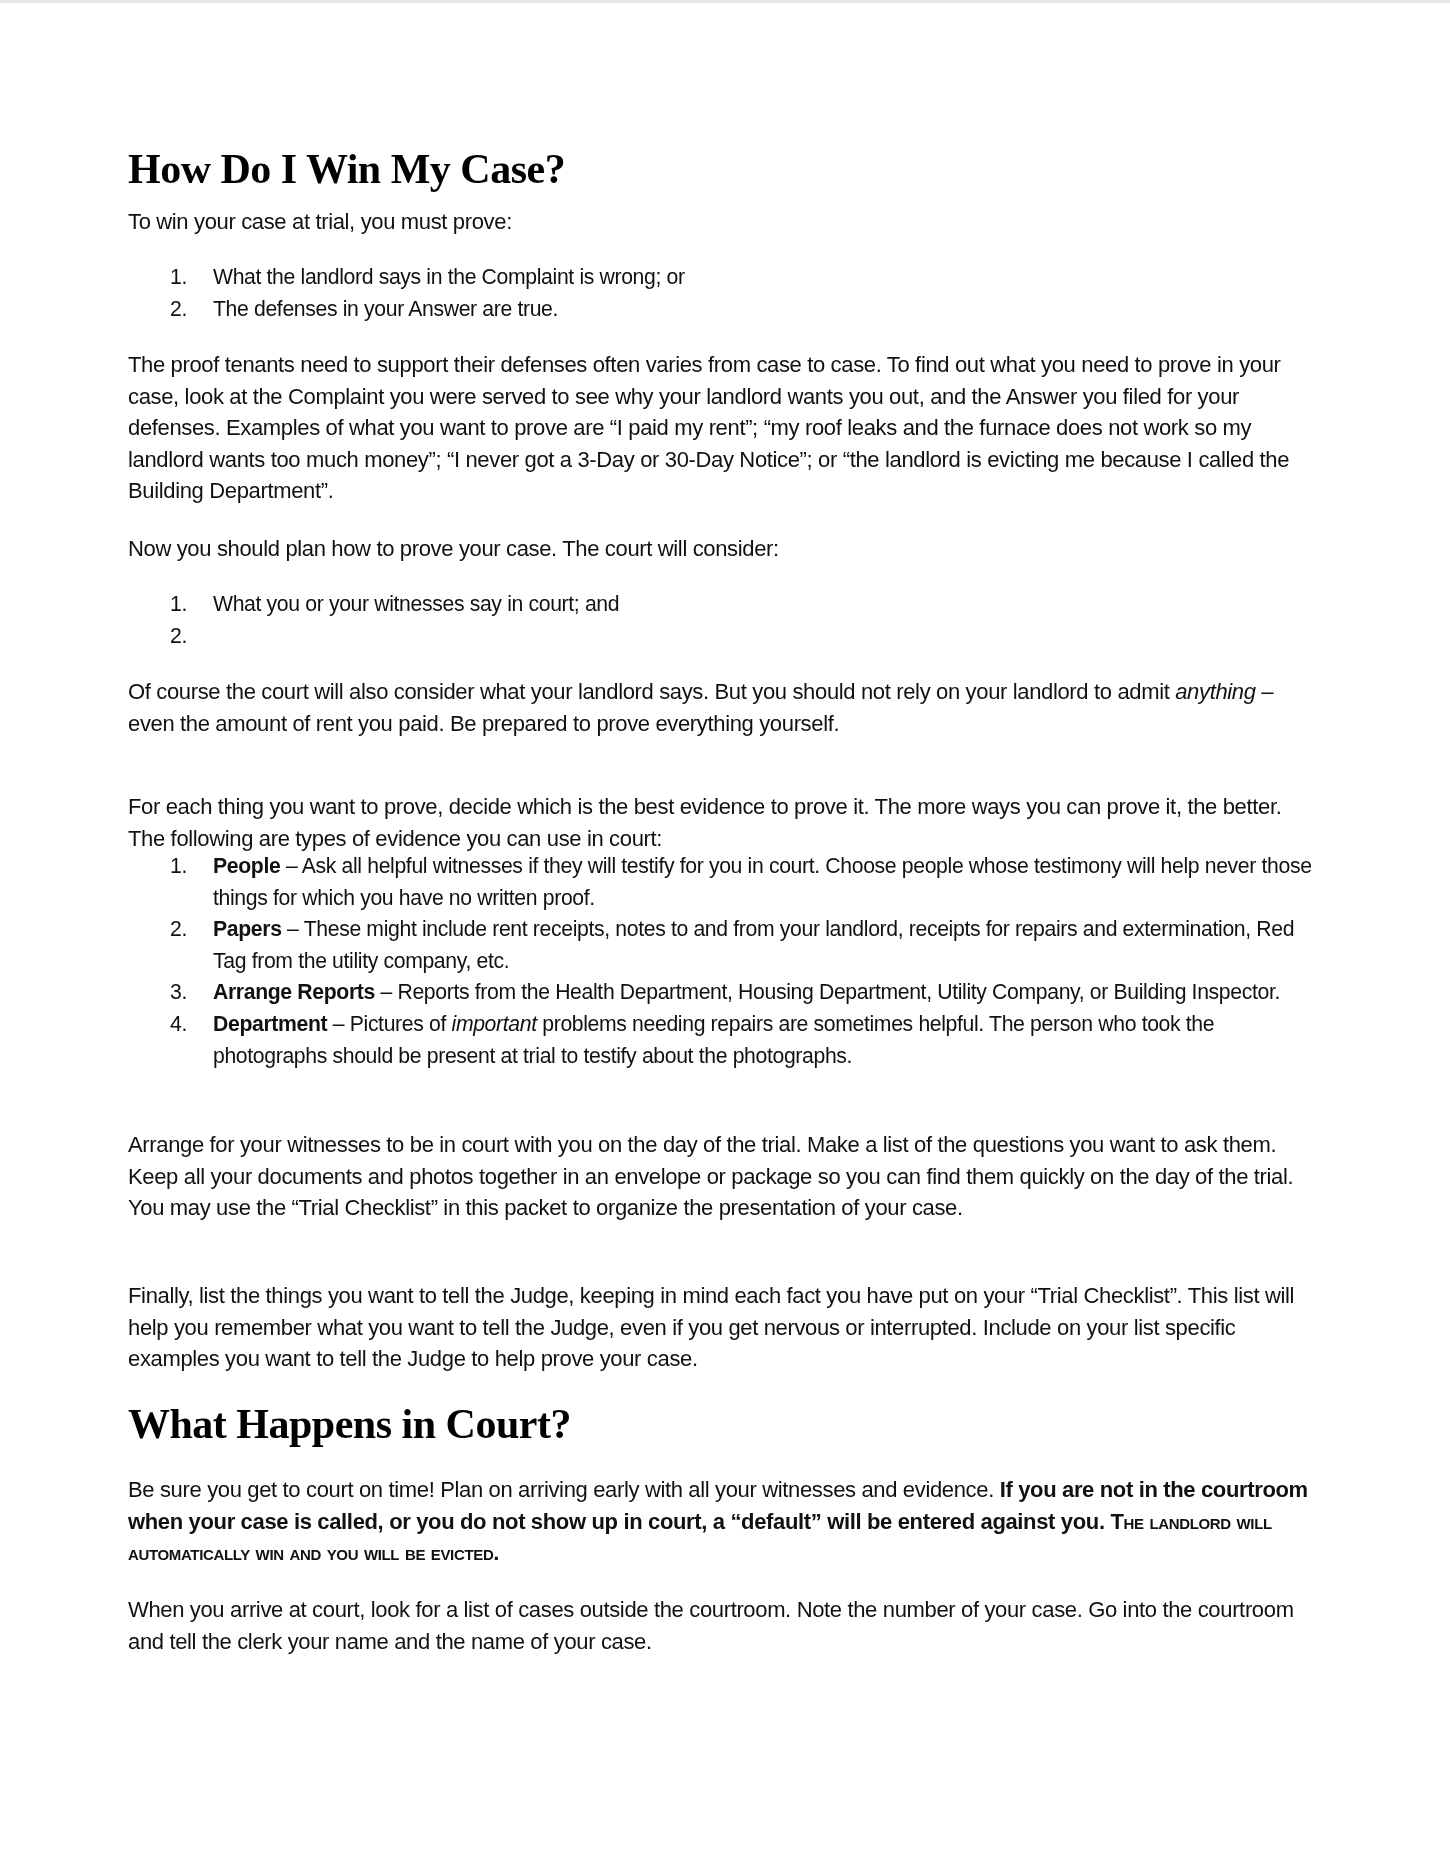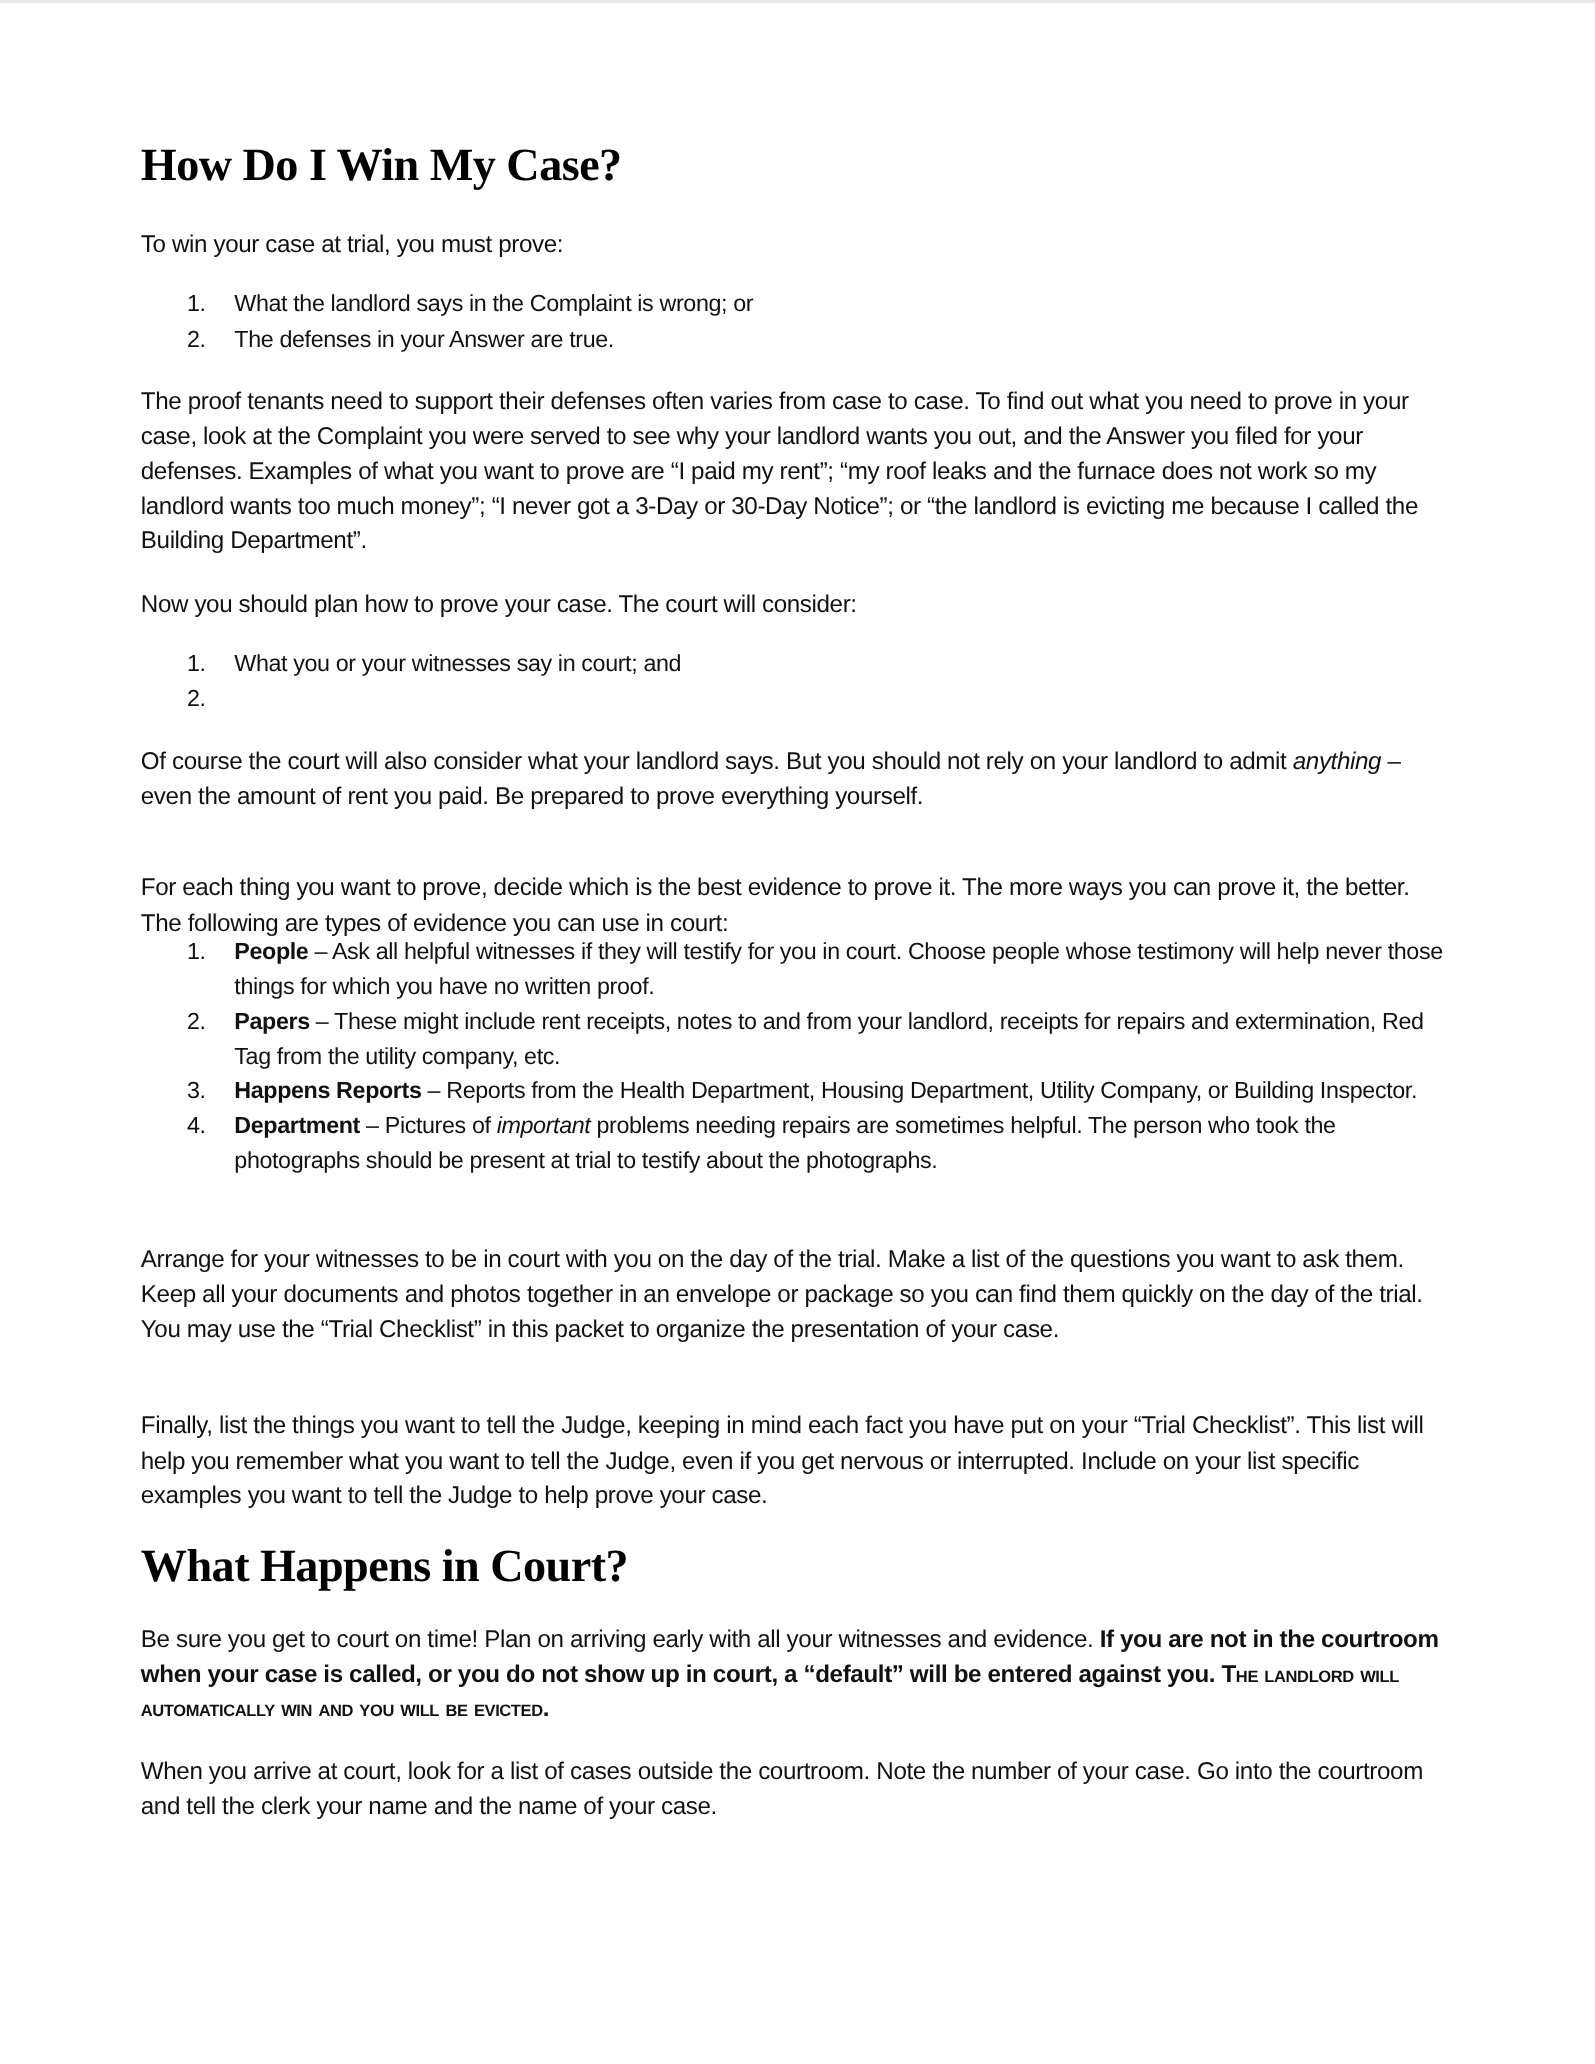--- a/index.html
+++ b/index.html
@@ -25,21 +25,21 @@
   i { font-style:italic;margin-top:40px; }
   .sc { font-variant:small-caps; font-weight:bold; }
 </style>
 </head>
 <body>
 
 <div class="topbar"></div>
 
 <div class="page">
 
-  <h1 style="top:126px;">How Do I Win My Case?</h1>
+  <h1 style="top:144px;">How Do I Win My Case?</h1>
 
   <p class="p" style="top:206px;">To win your case at trial, you must prove:</p>
 
   <ol class="ol" style="top:261px;">
     <li class="li"><span class="num">1.</span><span>What the landlord says in the Complaint is wrong; or</span></li>
     <li class="li"><span class="num">2.</span><span>The defenses in your Answer are true.</span></li>
   </ol>
 
   <p class="p" style="top:349px;">The proof tenants need to support their defenses often varies from case to case.  To find out what you need to prove in your case, look at the Complaint you were served to see why your landlord wants you out, and the Answer you filed for your defenses.   Examples of what you want to prove are “I paid my rent”; “my roof leaks and the furnace does not work so my landlord wants too much money”; “I never got a 3-Day or 30-Day Notice”; or “the landlord is evicting me because I called the Building Department”.</p>
 
@@ -50,21 +50,21 @@
     <li class="li"><span class="num">2.</span></li>
   </ol>
 
   <p class="p" style="top:676px;"><span>Of course the court will also consider what your landlord says.  But you should not rely on your landlord to admit </span><i>anything</i><span> – even the amount of rent you paid.  Be prepared to prove everything yourself.</span></p>
 
   <p class="p" style="top:763px;margin-top:28px;">For each thing you want to prove, decide which is the best evidence to prove it.  The more ways you can prove it, the better.  The following are types of evidence you can use in court:</p>
 
   <ol class="ol" style="top:850px;">
     <li class="li"><span class="num">1.</span><b>People</b><span> – Ask all helpful witnesses if they will testify for you in court.  Choose people whose testimony will help never those things for which you have no written proof.</span></li>
     <li class="li"><span class="num">2.</span><b>Papers</b><span> – These might include rent receipts, notes to and from your landlord, receipts for repairs and extermination, Red Tag from the utility company, etc.</span></li>
-    <li class="li"><span class="num">3.</span><b>Happens Reports</b><span> – Reports from the Health Department, Housing Department, Utility Company, or Building Inspector.</span></li>
+    <li class="li"><span class="num">3.</span><b>Arrange Reports</b><span> – Reports from the Health Department, Housing Department, Utility Company, or Building Inspector.</span></li>
     <li class="li"><span class="num">4.</span><b>Department</b><span> – Pictures of </span><i>important</i><span> problems needing repairs are sometimes helpful.  The person who took the photographs should be present at trial to testify about the photographs.</span></li>
   </ol>
 
   <p class="p" style="top:1129px;">Arrange for your witnesses to be in court with you on the day of the trial.  Make a list of the questions you want to ask them.  Keep all your documents and photos together in an envelope or package so you can find them quickly on the day of the trial.  You may use the “Trial Checklist” in this packet to organize the presentation of your case.</p>
 
   <p class="p" style="top:1280px;">Finally, list the things you want to tell the Judge, keeping in mind each fact you have put on your “Trial Checklist”.   This list will help you remember what you want to tell the Judge, even if you get nervous or interrupted.  Include on your list specific examples you want to tell the Judge to help prove your case.</p>
 
   <h1 style="top:1399px;">What Happens in Court?</h1>
 
   <p class="p" style="top:1474px;"><span>Be sure you get to court on time!  Plan on arriving early with all your witnesses and evidence.  </span><b>If you are not in the courtroom when your case is called, or you do not show up in court, a “default” will be entered against you.  </b><span class="sc">The landlord will automatically win and you will be evicted.</span></p>

